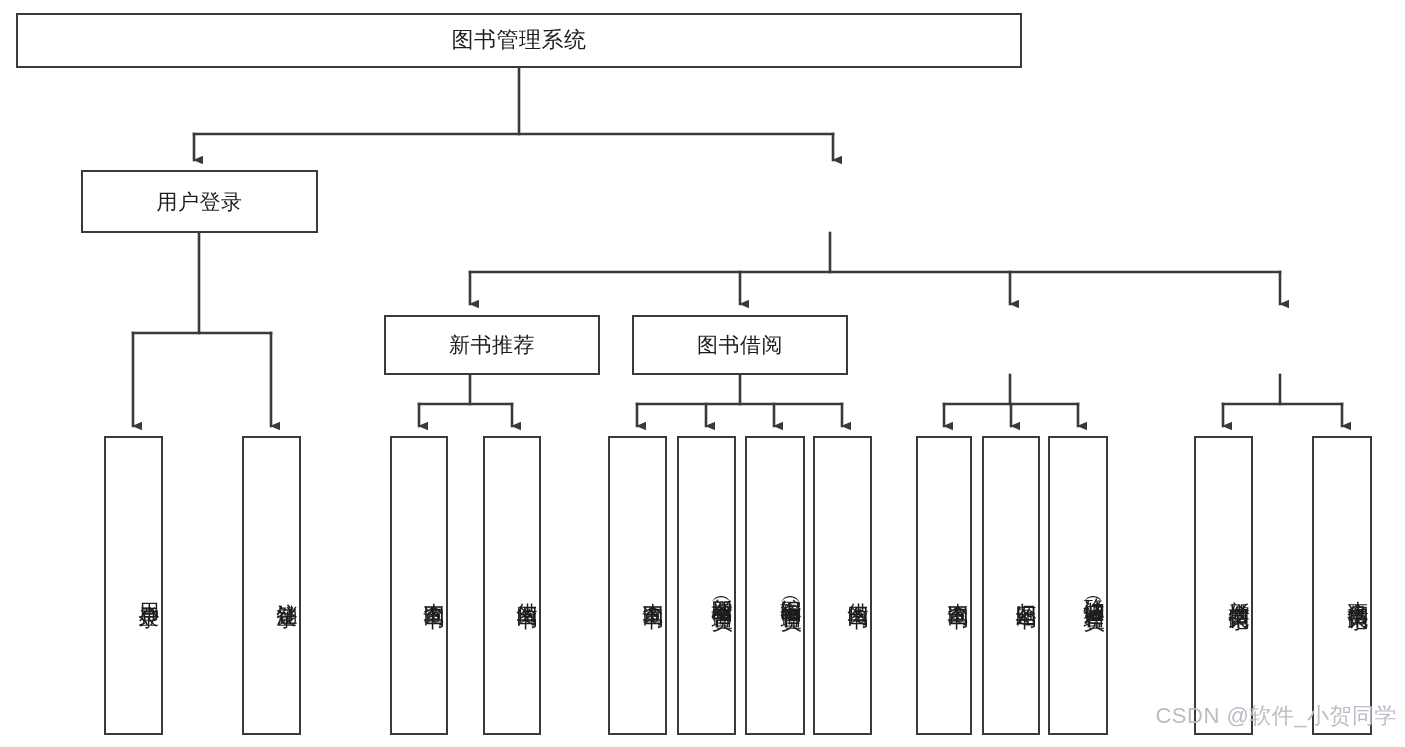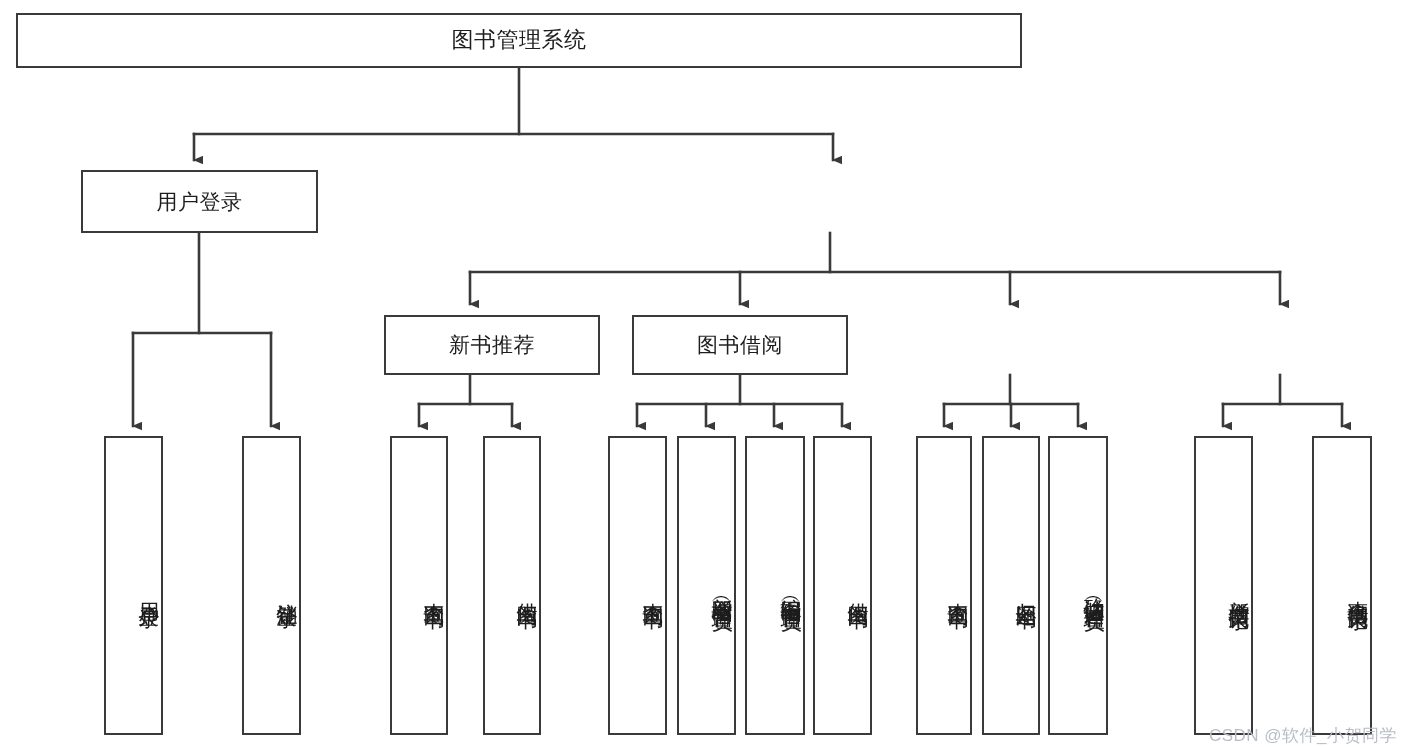--- a/index.html
+++ b/index.html
@@ -50,22 +50,22 @@
     padding-top: 8px;
     align-items: flex-start;
     justify-content: center;
   }
   #root-node {
     font-size: 22px;
   }
   #watermark {
     position: absolute;
     right: 8px;
-    bottom: 0;
-    font-size: 17px;
+    bottom: 16px;
+    font-size: 22px;
     color: #b9bdc4;
     letter-spacing: 0.5px;
     white-space: nowrap;
   }
 </style>
 </head>
 <body>
 
 <div id="diagram-canvas">
 

